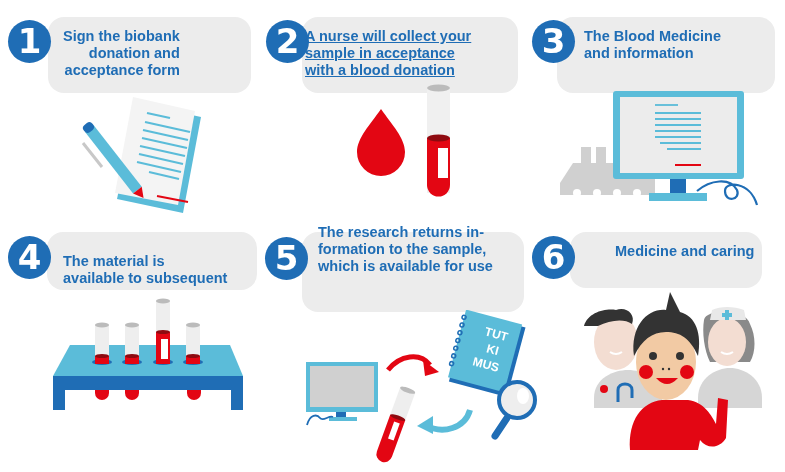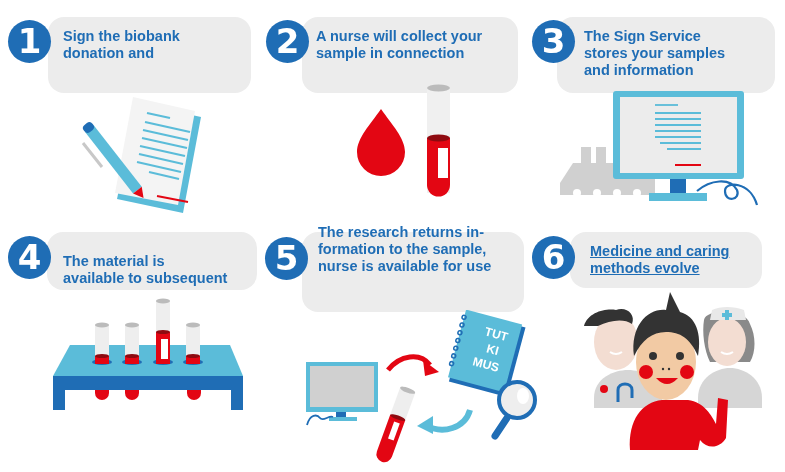--- a/index.html
+++ b/index.html
@@ -7,23 +7,24 @@
   .bubble { position:absolute; background:#ececec; border-radius:16px; }
   .bubble-text { position:absolute; color:#1f6db5; font-weight:bold; font-size:14.5px; line-height:17px; }
   .num { position:absolute; width:43px; height:43px; border-radius:50%; background:#1f6db5; color:#fff; font-weight:bold; font-size:34px; line-height:43px; text-align:center; font-family:"DejaVu Sans", sans-serif; }
   .illus { position:absolute; }
 </style>
 </head>
 <body>
 
 <div class="bubble" style="left:48px;top:17px;width:203px;height:76px;"></div>
 <div class="num" style="left:8px;top:20px;">1</div>
-<div class="bubble-text" style="left:63px;top:28px;">
+<div class="bubble-text" style="left:63px;top:28px;text-align:right;">
   <div>Sign the biobank</div>
   <div>donation and</div>
+  <div>acceptance form</div>
 </div>
 <svg class="illus" style="left:75px;top:95px;" width="130" height="125" viewBox="0 0 130 125">
   <polygon points="62,8 126,22 108,118 42,104" fill="#5bbcd9"></polygon>
   <polygon points="58,2 120,16 103,110 40,98" fill="#f4f4f4"></polygon>
   <g stroke="#5bbcd9" stroke-width="2.2">
     <line x1="72" y1="18" x2="95" y2="23"></line>
     <line x1="70" y1="27" x2="115" y2="37"></line>
     <line x1="68" y1="35" x2="113" y2="45"></line>
     <line x1="67" y1="43" x2="112" y2="53"></line>
     <line x1="65" y1="51" x2="110" y2="61"></line>
@@ -35,38 +36,38 @@
   <line x1="8" y1="48" x2="27" y2="72" stroke="#c8c8c8" stroke-width="3"></line>
   <g transform="rotate(52 14 34)">
     <rect x="14" y="28" width="78" height="11" fill="#5bbcd9"></rect>
     <rect x="8" y="28" width="9" height="11" rx="4" fill="#1f6db5"></rect>
     <polygon points="92,28 102,33.5 92,39" fill="#e30613"></polygon>
   </g>
 </svg>
 
 <div class="bubble" style="left:302px;top:17px;width:216px;height:76px;"></div>
 <div class="num" style="left:266px;top:20px;">2</div>
-<div class="bubble-text" style="left:316px;top:28px;">
+<div class="bubble-text" style="left:305px;top:28px;text-decoration:underline;">
   <div>A nurse will collect your</div>
-  <div>sample in connection</div>
+  <div>sample in acceptance</div>
+  <div>with a blood donation</div>
 </div>
 <svg class="illus" style="left:350px;top:80px;" width="110" height="125" viewBox="0 0 110 125">
   <path d="M31,29 C20,45 7,58 7,72 A24,24 0 0 0 55,72 C55,58 42,45 31,29 Z" fill="#e30613"></path>
   <rect x="77" y="8" width="23" height="105" fill="#f0f0f0"></rect>
   <ellipse cx="88.5" cy="8" rx="11.5" ry="3.5" fill="#bbbbbb"></ellipse>
   <path d="M77,58 L100,58 L100,105 A11.5,11.5 0 0 1 77,105 Z" fill="#e30613"></path>
   <ellipse cx="88.5" cy="58" rx="11.5" ry="3.5" fill="#8e0a10"></ellipse>
   <rect x="88" y="68" width="10" height="30" fill="#ffffff"></rect>
 </svg>
 
 <div class="bubble" style="left:557px;top:17px;width:218px;height:76px;"></div>
 <div class="num" style="left:532px;top:20px;">3</div>
 <div class="bubble-text" style="left:584px;top:28px;">
-  <div>The Sign Service</div>
-  <div>stores your samples</div>
+  <div>The Blood Medicine</div>
   <div>and information</div>
 </div>
 <svg class="illus" style="left:545px;top:85px;" width="240" height="130" viewBox="0 0 240 130">
   <g fill="#d0d0d0">
     <rect x="36" y="62" width="10" height="24"></rect>
     <rect x="51" y="62" width="10" height="24"></rect>
     <polygon points="15,110 15,98 28,78 110,78 110,110"></polygon>
   </g>
   <g fill="#ffffff">
     <circle cx="32" cy="108" r="4"></circle>
@@ -134,21 +135,21 @@
     <rect x="146" y="66" width="14" height="8" fill="#e30613"></rect>
     <ellipse cx="153" cy="66" rx="7" ry="2" fill="#8e0a10"></ellipse>
   </g>
 </svg>
 
 <div class="bubble" style="left:302px;top:232px;width:222px;height:80px;"></div>
 <div class="num" style="left:265px;top:237px;">5</div>
 <div class="bubble-text" style="left:318px;top:224px;">
   <div>The research returns in-</div>
   <div>formation to the sample,</div>
-  <div>nurse is available for use</div>
+  <div>which is available for use</div>
 </div>
 <svg class="illus" style="left:295px;top:310px;" width="250" height="160" viewBox="0 0 250 160">
 
   <rect x="11" y="52" width="72" height="50" fill="#5bbcd9"></rect>
   <rect x="15" y="56" width="64" height="41" fill="#d0d0d0"></rect>
   <rect x="41" y="102" width="10" height="6" fill="#1f6db5"></rect>
   <rect x="34" y="107" width="28" height="4" fill="#5bbcd9"></rect>
   <path d="M12,115 C15,104 22,104 25,108 C28,112 34,105 38,107" fill="none" stroke="#1f6db5" stroke-width="1.8"></path>
 
   <path d="M93,60 C105,45 125,42 135,55" fill="none" stroke="#e30613" stroke-width="5"></path>
@@ -182,23 +183,22 @@
     <text x="180" y="58" fill="#ffffff" font-size="12" font-weight="bold" font-family="Liberation Sans, sans-serif">MUS</text>
   </g>
 
   <line x1="212" y1="108" x2="200" y2="126" stroke="#1f6db5" stroke-width="7" stroke-linecap="round"></line>
   <circle cx="222" cy="90" r="18" fill="#eeeeee" stroke="#1f6db5" stroke-width="4"></circle>
   <ellipse cx="228" cy="86" rx="6" ry="8" fill="#ffffff"></ellipse>
 </svg>
 
 <div class="bubble" style="left:570px;top:232px;width:192px;height:56px;"></div>
 <div class="num" style="left:532px;top:236px;">6</div>
-<div class="bubble-text" style="left:590px;top:243px;text-decoration:underline;">
+<div class="bubble-text" style="left:615px;top:243px;">
   <div>Medicine and caring</div>
-  <div>methods evolve</div>
 </div>
 <svg class="illus" style="left:570px;top:290px;" width="200" height="180" viewBox="0 0 200 180">
 
   <path d="M24,108 C24,88 44,80 58,80 C72,80 92,88 92,108 L92,118 L24,118 Z" fill="#d6d6d6"></path>
   <ellipse cx="46" cy="52" rx="22" ry="28" fill="#f3ddd2"></ellipse>
   <path d="M14,36 C18,22 36,18 46,20 C56,16 66,24 62,34 C54,28 40,30 28,36 Z" fill="#333333"></path>
   <path d="M40,62 Q46,66 52,62" fill="none" stroke="#ffffff" stroke-width="2"></path>
   <circle cx="34" cy="99" r="4" fill="#e30613"></circle>
   <path d="M48,112 L48,100 C48,92 62,92 62,100 L62,108" fill="none" stroke="#1f6db5" stroke-width="3"></path>
 

